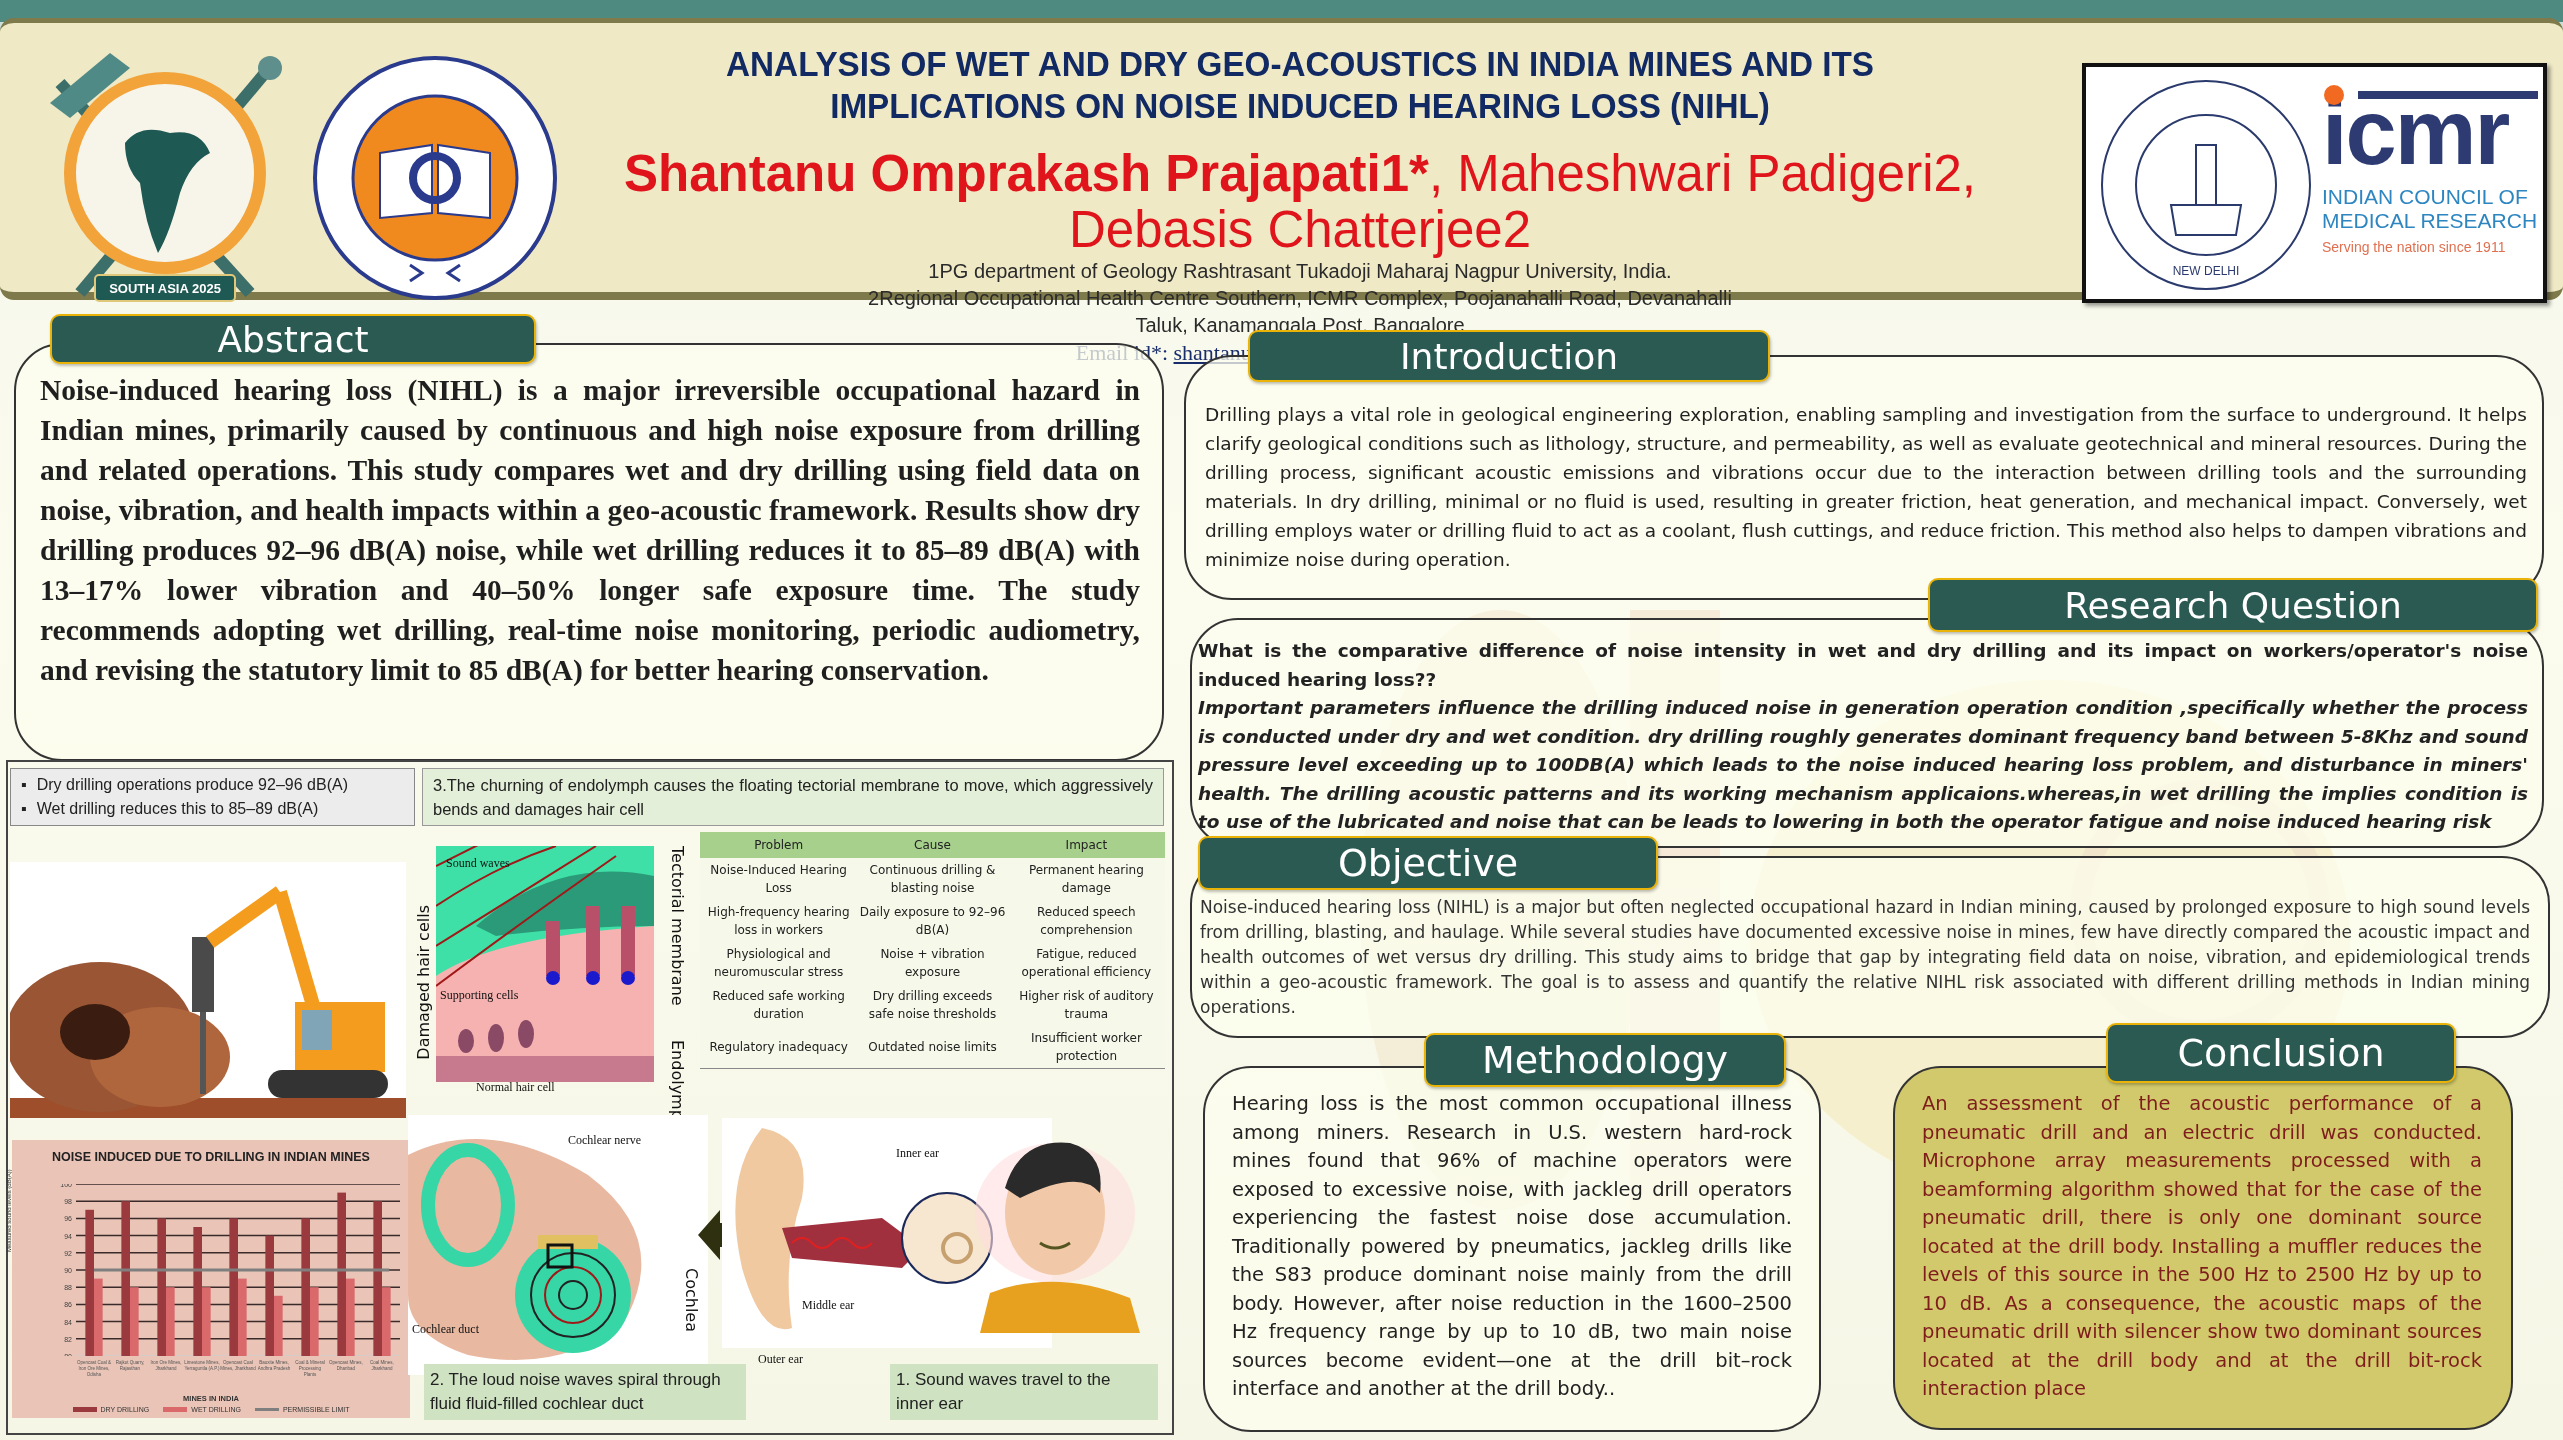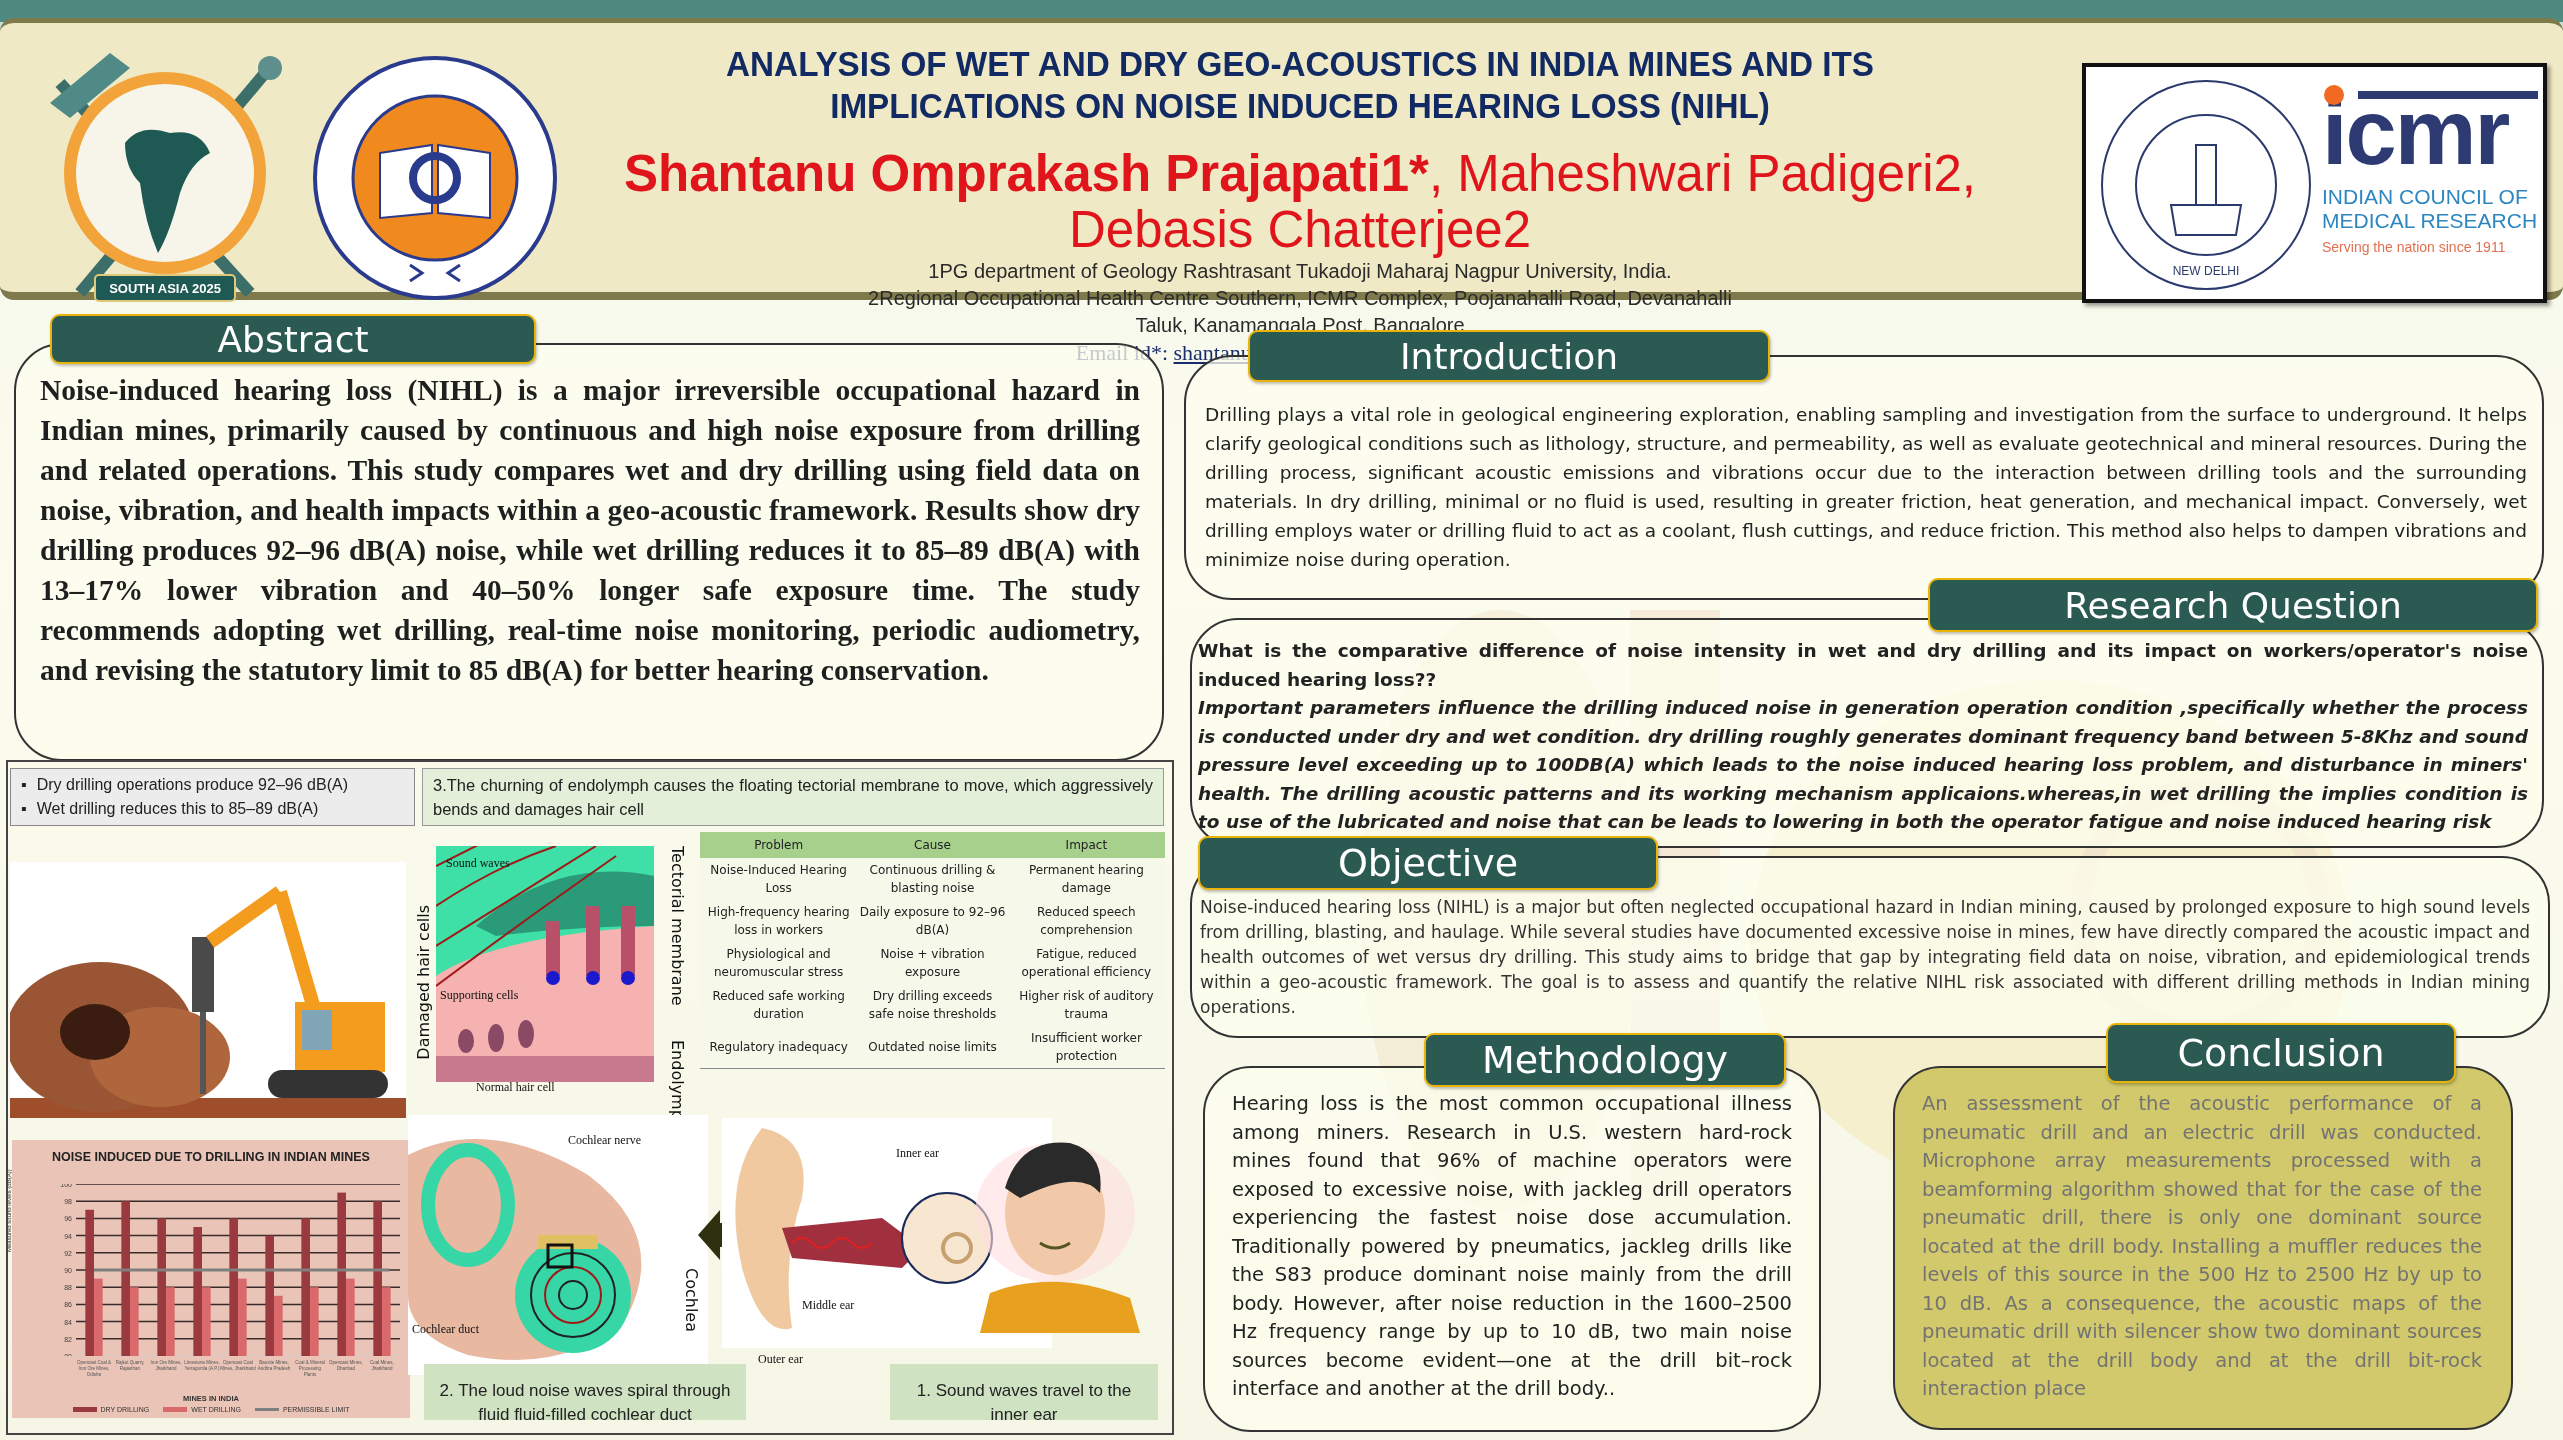--- a/index.html
+++ b/index.html
@@ -74,29 +74,29 @@
 
   .hair-img { position: absolute; left: 436px; top: 846px; width: 218px; height: 236px; background: #3fe0a7; overflow: hidden; }
   .vlabel { position: absolute; font-family: "DejaVu Sans", sans-serif; font-size: 16px; color: #111; white-space: nowrap; }
   .vlabel.down { writing-mode: vertical-rl; }
   .vlabel.up { writing-mode: vertical-rl; transform: rotate(180deg); }
   .flabel { position: absolute; font-family: Liberation Serif, serif; font-size: 12px; color: #111; white-space: nowrap; }
 
   .ear-img { position: absolute; left: 408px; top: 1115px; width: 300px; height: 260px; background: #fff; overflow: hidden; }
   .outer-ear { position: absolute; left: 722px; top: 1118px; width: 330px; height: 230px; background: #fff; }
   .face-img { position: absolute; left: 960px; top: 1118px; width: 190px; height: 215px; }
-  .caption { position: absolute; background: #cfe3c2; font-size: 17px; color: #222; padding: 15px 6px; line-height: 24px; text-align: center; }
+  .caption { position: absolute; background: #cfe3c2; font-size: 17px; color: #222; padding: 4px 6px; line-height: 24px; }
 
   .intro-text { position: absolute; left: 1205px; top: 400px; width: 1322px; font-family: "DejaVu Sans", sans-serif; font-weight: normal; font-size: 18.5px; line-height: 29px; color: #222; text-align: justify; }
   .rq-text { position: absolute; left: 1198px; top: 637px; width: 1330px; font-family: "DejaVu Sans", sans-serif; font-weight: bold; font-size: 18.5px; line-height: 28.5px; color: #222; text-align: justify; }
   .rq-text .it { font-style: italic; display: block; }
   .obj-text { position: absolute; left: 1200px; top: 895px; width: 1330px; font-family: "DejaVu Sans", sans-serif; font-size: 17px; line-height: 25px; color: #333; text-align: justify; }
   .meth-text { position: absolute; left: 1232px; top: 1090px; width: 560px; font-family: "DejaVu Sans", sans-serif; font-size: 19.5px; line-height: 28.5px; color: #222; text-align: justify; }
   .concl-panel { background: #d1c96b; }
-  .concl-text { position: absolute; left: 1922px; top: 1090px; width: 560px; font-family: "DejaVu Sans", sans-serif; font-size: 19.5px; line-height: 28.5px; color: #737373; text-align: justify; }
+  .concl-text { position: absolute; left: 1922px; top: 1090px; width: 560px; font-family: "DejaVu Sans", sans-serif; font-size: 19.5px; line-height: 28.5px; color: #7f1d1d; text-align: justify; }
   .bg-watermark { position: absolute; left: 1300px; top: 560px; width: 1100px; height: 700px; opacity: 0.22; }
 </style>
 </head>
 <body>
 
 <div class="topbar"></div>
 
 <div class="header">
 
   <svg class="logo-conf" viewBox="0 0 250 270">

